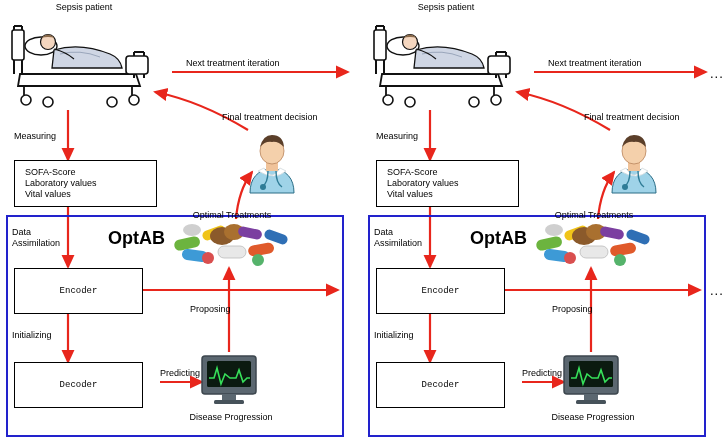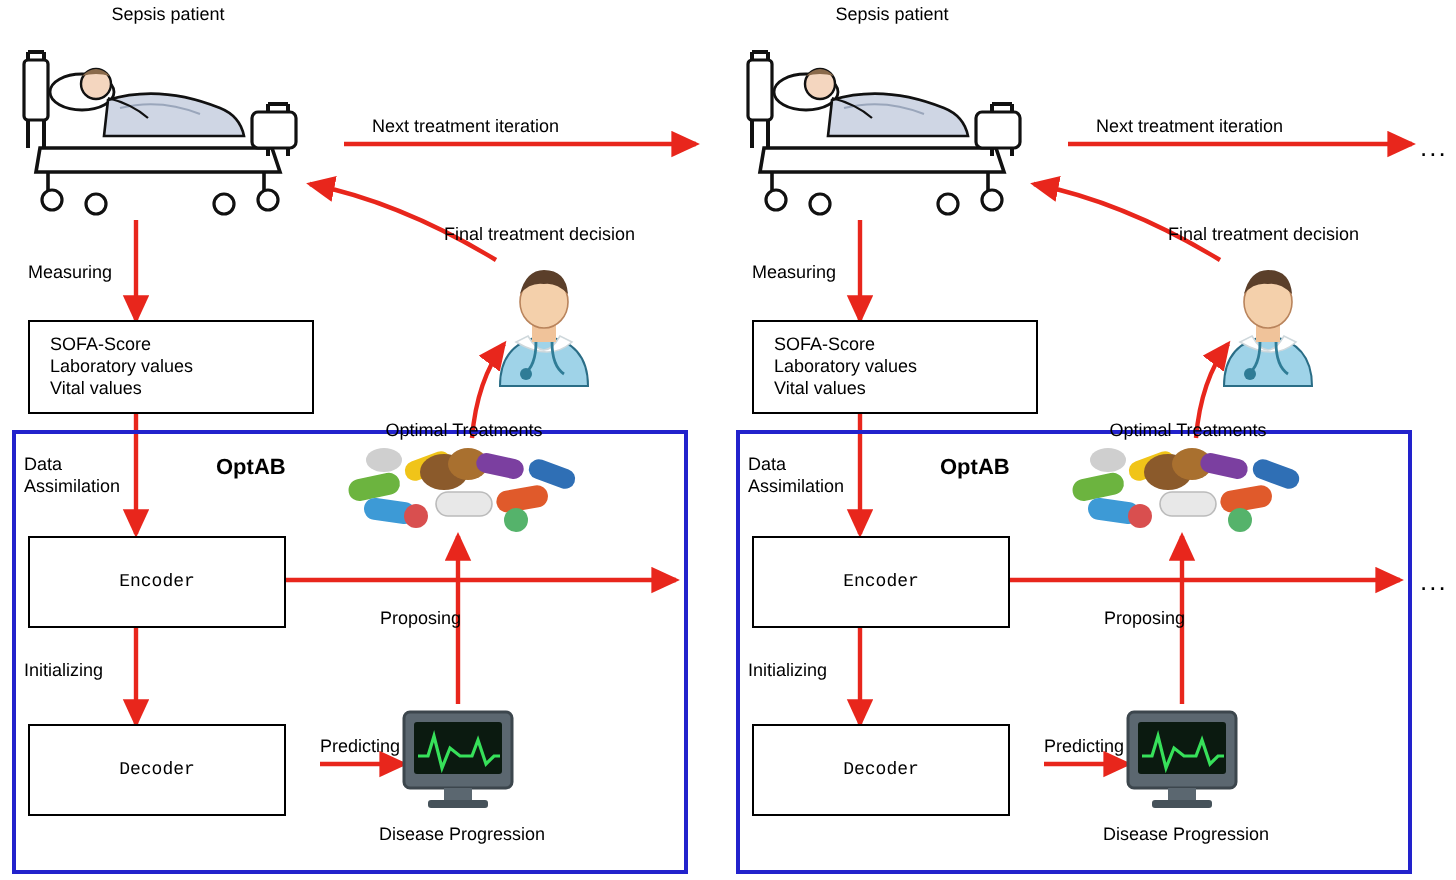--- a/index.html
+++ b/index.html
@@ -18,21 +18,21 @@
   .box{
     position:absolute;border:1px solid #000;background:#fff;
     display:flex;align-items:center;justify-content:flex-start;
     font-size:9px;line-height:11px;
   }
   .box.center{justify-content:center;font-family:Liberation Mono, monospace;}
   .optab-frame{
     position:absolute;border:2px solid #2222cc;background:transparent;
   }
   .optab-title{
-    position:absolute;font-size:11px;font-weight:bold;color:#000;
+    position:absolute;font-size:18px;font-weight:bold;color:#000;
   }
   svg{position:absolute;left:0;top:0;overflow:visible;}
   .ellipsis{position:absolute;font-size:13px;letter-spacing:1px;color:#000;}
   
   .bed{position:absolute;width:150px;height:95px;}
   
   .doc{position:absolute;width:56px;height:62px;}
   
   .mon{position:absolute;width:58px;height:52px;}
   

